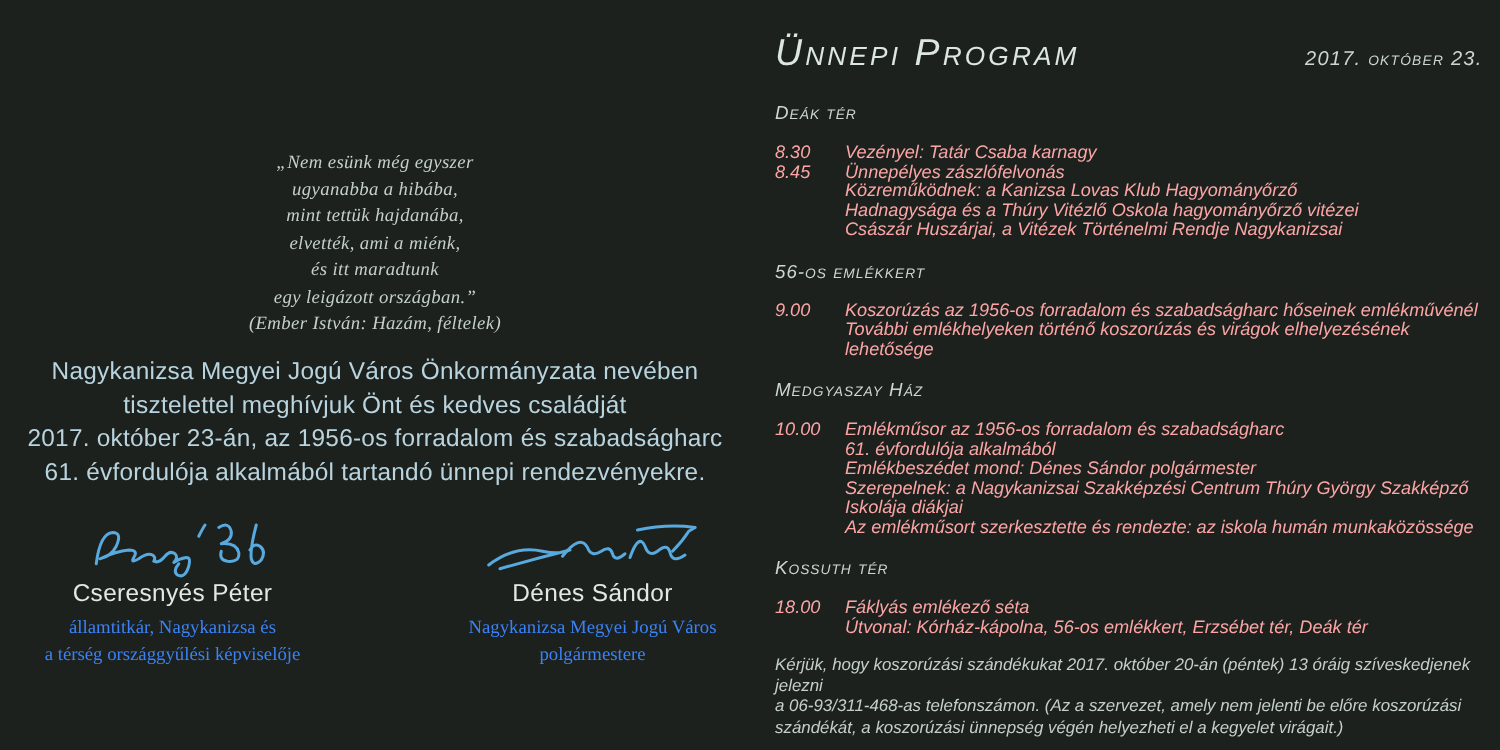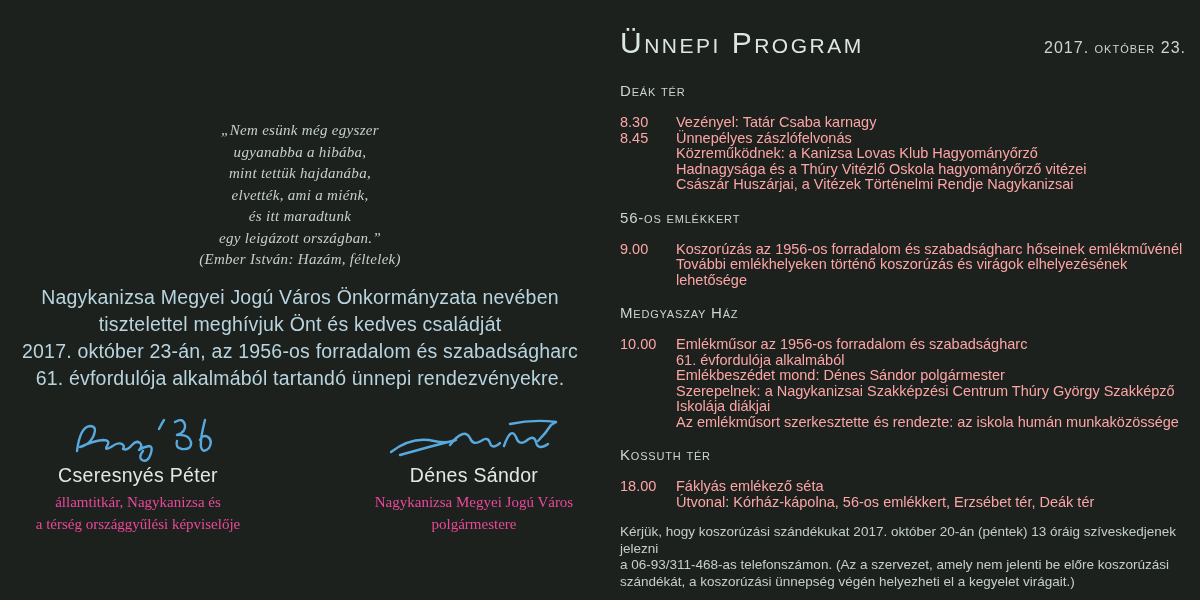--- a/index.html
+++ b/index.html
@@ -38,24 +38,24 @@
   .sig-name{
     margin-top:1px;
     font-size:19.5px;
     color:#e2e9e5;
     letter-spacing:.3px;
   }
   .sig-title{
     margin-top:4px;
     font-family:"Liberation Serif", serif;
     font-size:15px;line-height:22px;
-    color:#ec4899;
+    color:#3b82f6;
   }
   
-  .right-panel{position:absolute;left:620px;top:0;width:566px;height:600px;}
+  .right-panel{position:absolute;left:620px;top:0;width:566px;height:600px;font-style:italic;}
   .program-header{
     display:flex;justify-content:space-between;align-items:baseline;
     margin-top:26px;
   }
   .program-title{
     font-variant:small-caps;
     font-size:30px;font-weight:normal;
     letter-spacing:2.5px;
     color:#dce6e2;
     margin:0;

